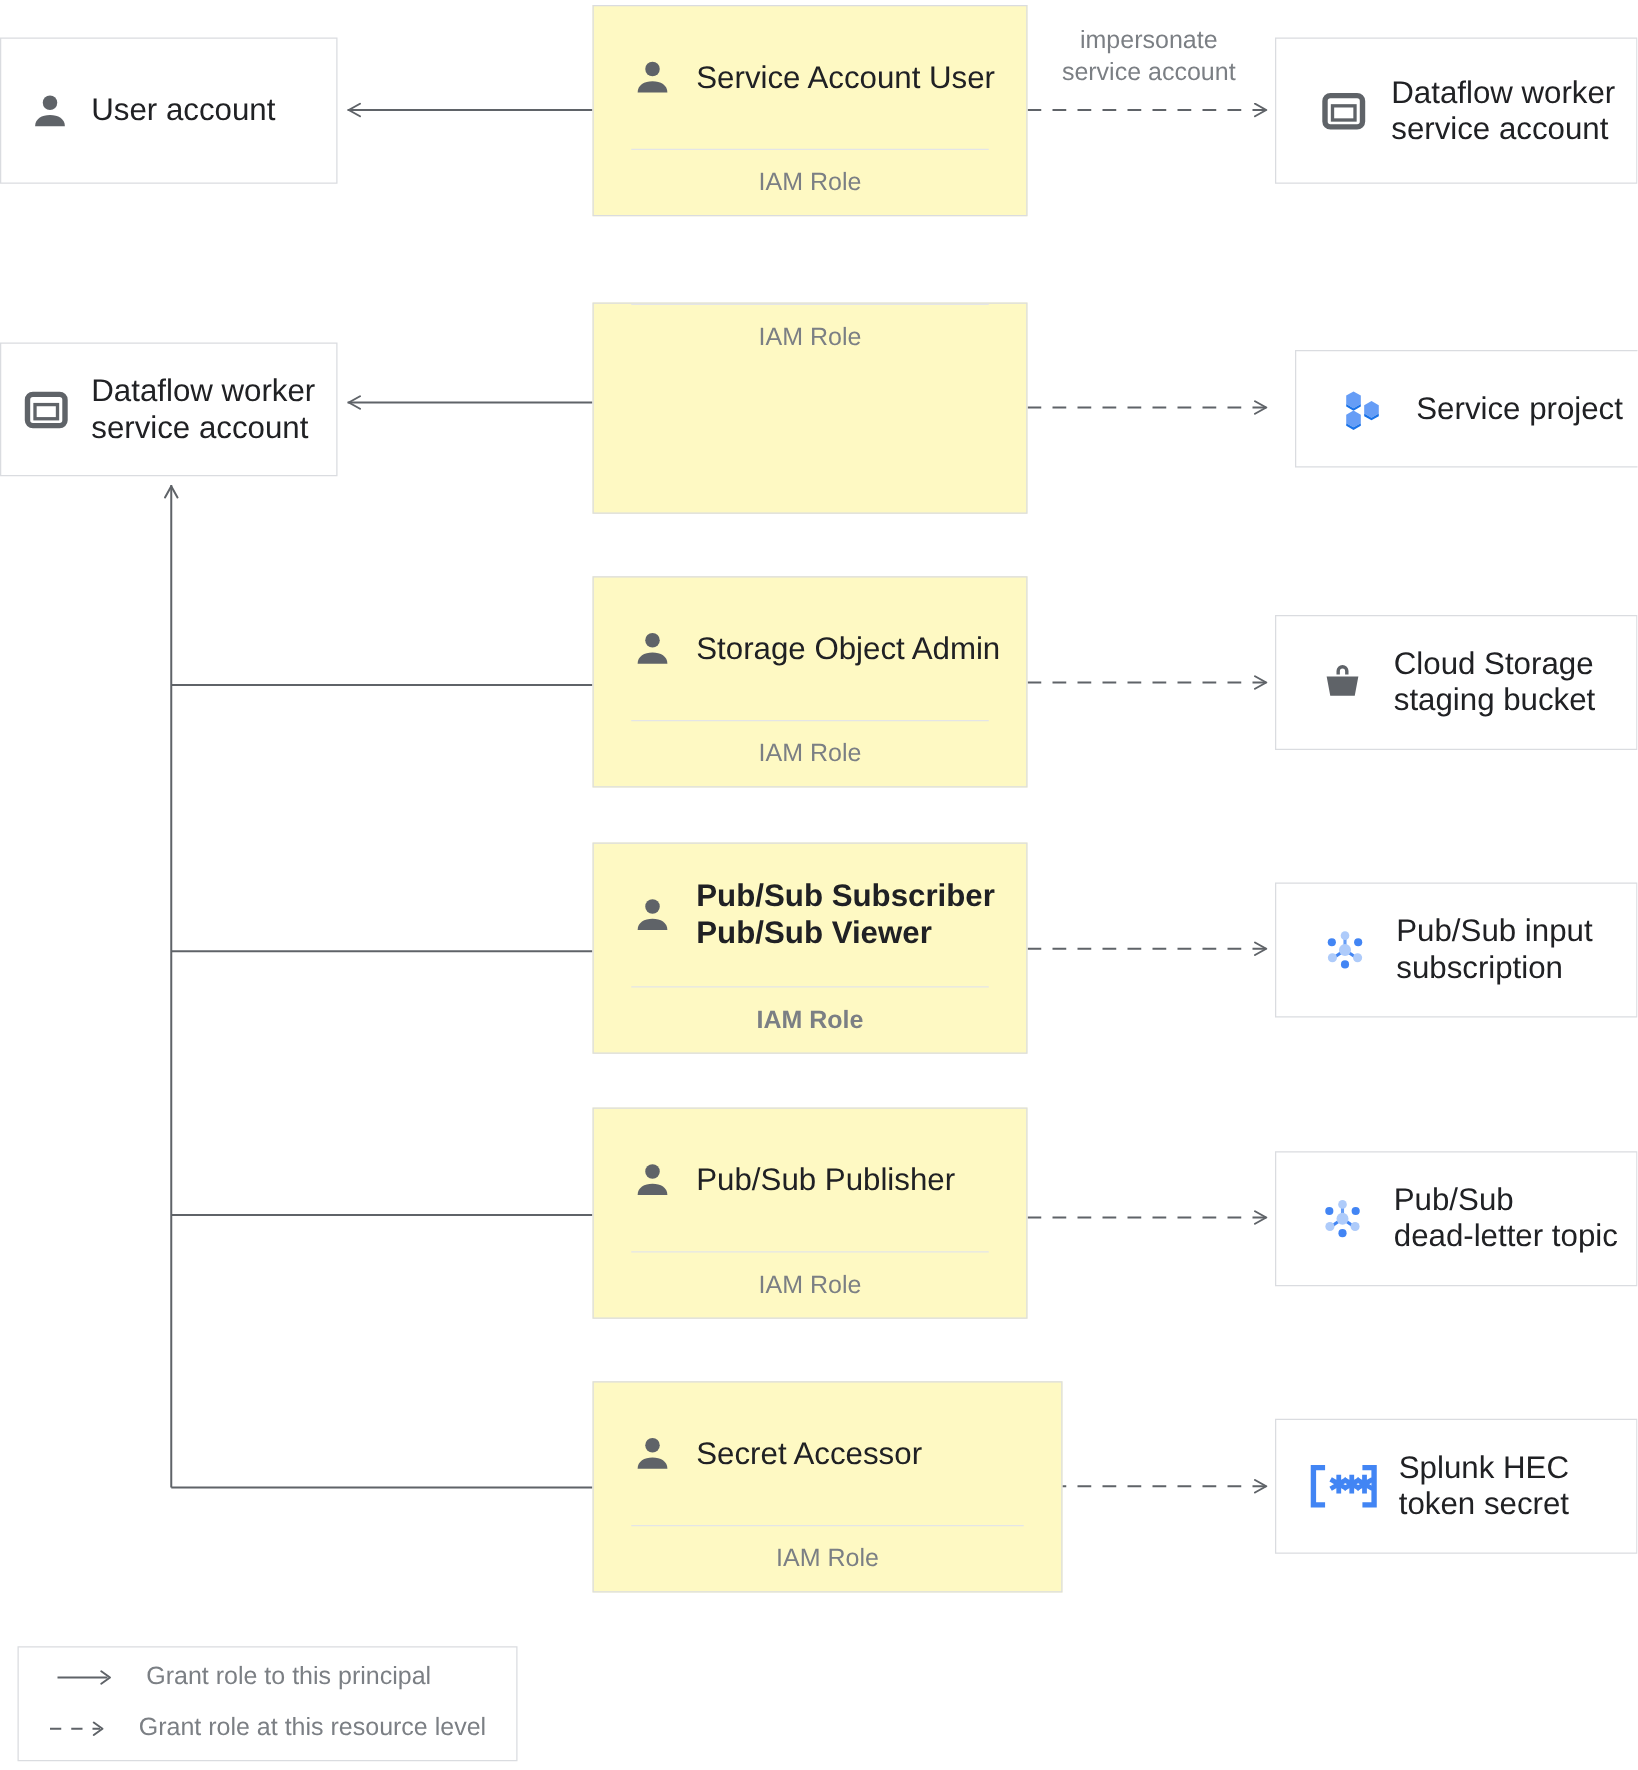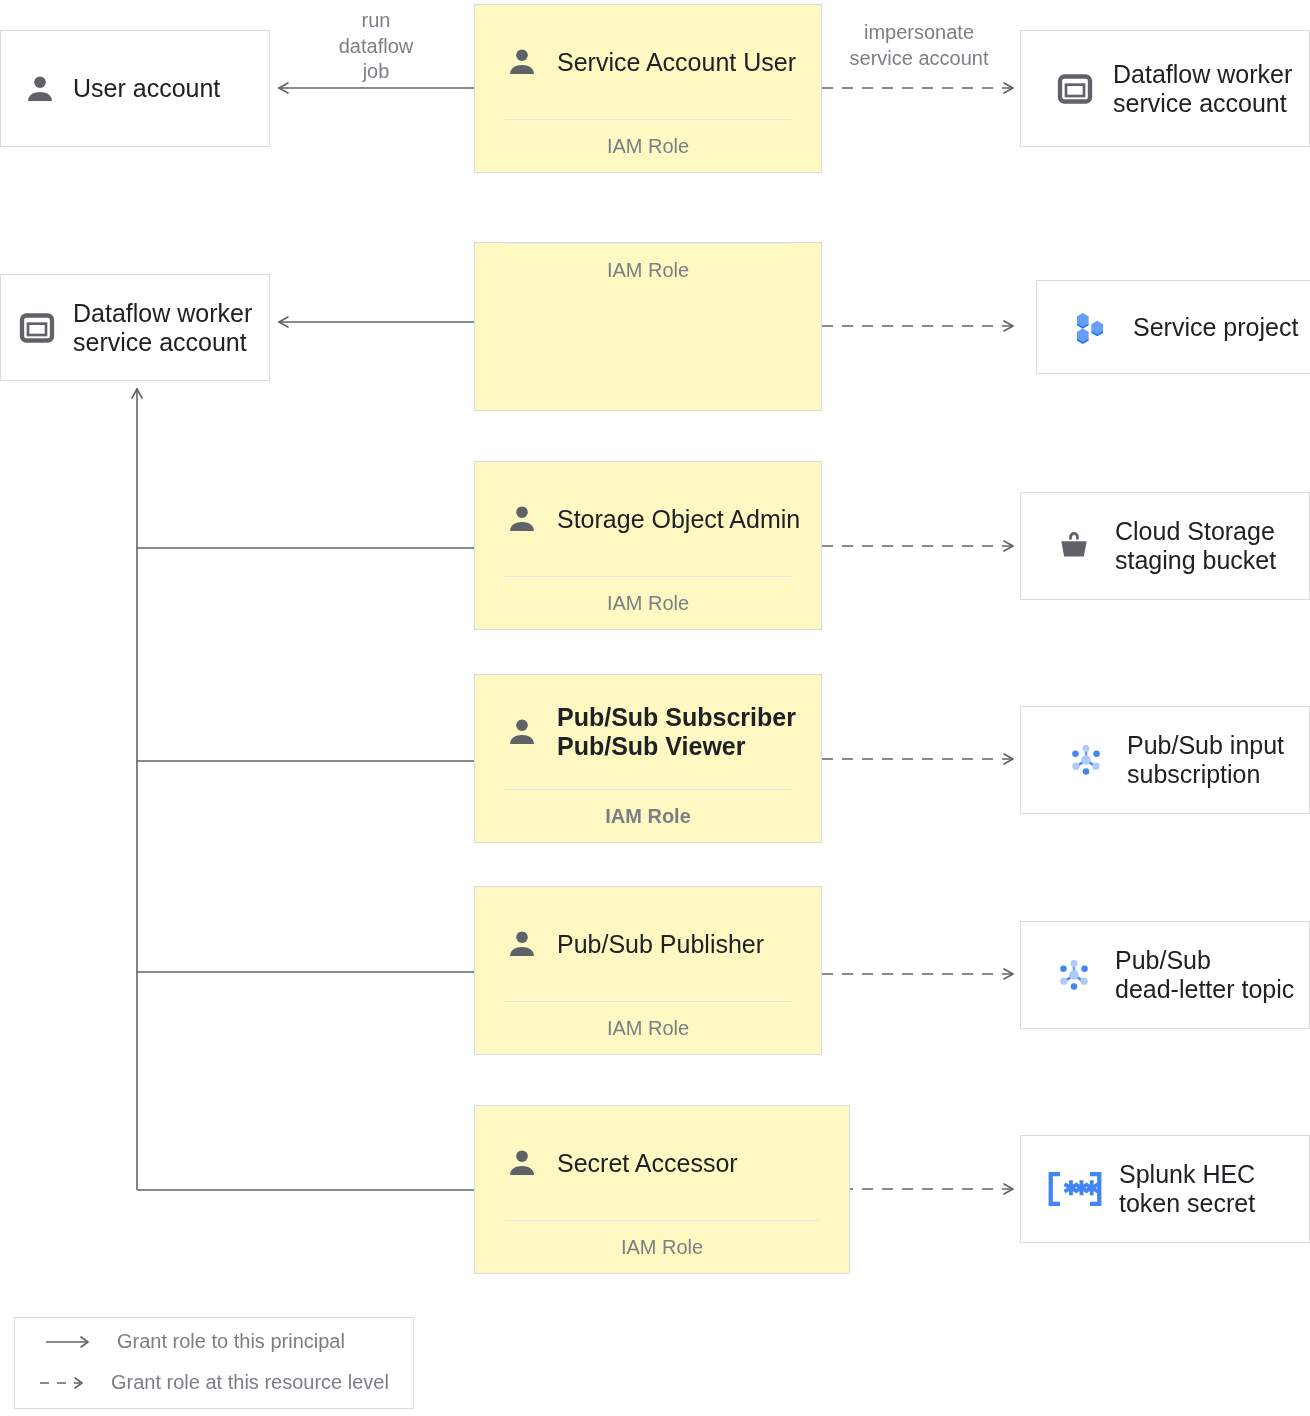--- a/index.html
+++ b/index.html
@@ -108,23 +108,20 @@
   <div class="box entity" style="left:0;top:30px;width:270px;height:117px;padding-left:22px;">
     <span class="ic" style="margin-right:16px;">
       <svg width="34" height="34" viewBox="0 0 24 24" aria-hidden="true">
         <circle cx="12" cy="7.2" r="4.1" fill="#5f6368"></circle>
         <path d="M3.6 20.4c0-4.1 3.8-6.3 8.4-6.3s8.4 2.2 8.4 6.3z" fill="#5f6368"></path>
       </svg>
     </span>
     <span class="lbl">User account</span>
   </div>
 
-  <div class="edgelbl" style="left:285px;top:8px;width:182px;">run
-dataflow
-job</div>
 
   <div class="iamcard" style="left:474px;top:4px;width:348px;height:169px;">
     <div class="top">
       <span class="ic">
         <svg width="34" height="34" viewBox="0 0 24 24" aria-hidden="true">
           <circle cx="12" cy="7.2" r="4.1" fill="#5f6368"></circle>
           <path d="M3.6 20.4c0-4.1 3.8-6.3 8.4-6.3s8.4 2.2 8.4 6.3z" fill="#5f6368"></path>
         </svg>
       </span>
       <span class="role">Service Account User</span>
@@ -210,21 +207,21 @@
           <path d="M3.6 20.4c0-4.1 3.8-6.3 8.4-6.3s8.4 2.2 8.4 6.3z" fill="#5f6368"></path>
         </svg>
       </span>
       <span class="role">Pub/Sub Subscriber
 Pub/Sub Viewer</span>
     </div>
     <div class="rule"></div>
     <div class="foot" style="height:52px;">IAM Role</div>
   </div>
 
-  <div class="box entity" style="left:1020px;top:706px;width:290px;height:108px;padding-left:42px;">
+  <div class="box entity" style="left:1020px;top:706px;width:290px;height:108px;padding-left:32px;">
     <span class="ic" style="margin-right:18px;">
       <svg width="46" height="46" viewBox="0 0 48 48" aria-hidden="true">
         <line x1="24" y1="24" x2="24" y2="13" stroke="#669df6" stroke-width="2.6"></line>
         <line x1="24" y1="24" x2="14.5" y2="30.5" stroke="#4285f4" stroke-width="2.6"></line>
         <line x1="24" y1="24" x2="33.5" y2="30.5" stroke="#4285f4" stroke-width="2.6"></line>
         <circle cx="24" cy="24" r="5" fill="#aecbfa"></circle>
         <circle cx="24" cy="12" r="3.6" fill="#aecbfa"></circle>
         <circle cx="13" cy="17.5" r="3.4" fill="#4285f4"></circle>
         <circle cx="35" cy="17.5" r="3.4" fill="#4285f4"></circle>
         <circle cx="13.5" cy="30.5" r="3.8" fill="#aecbfa"></circle>

